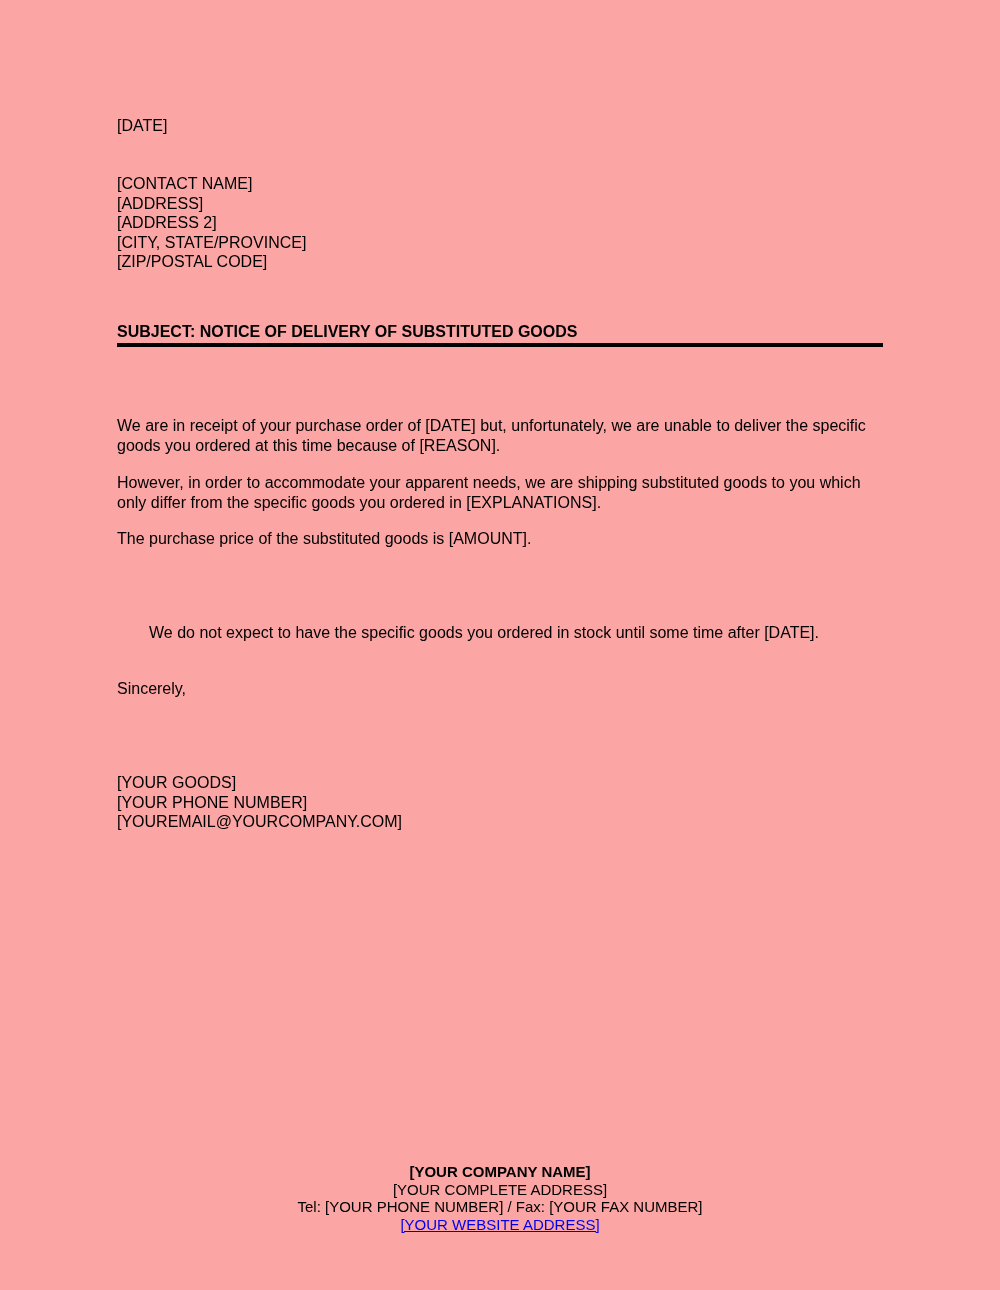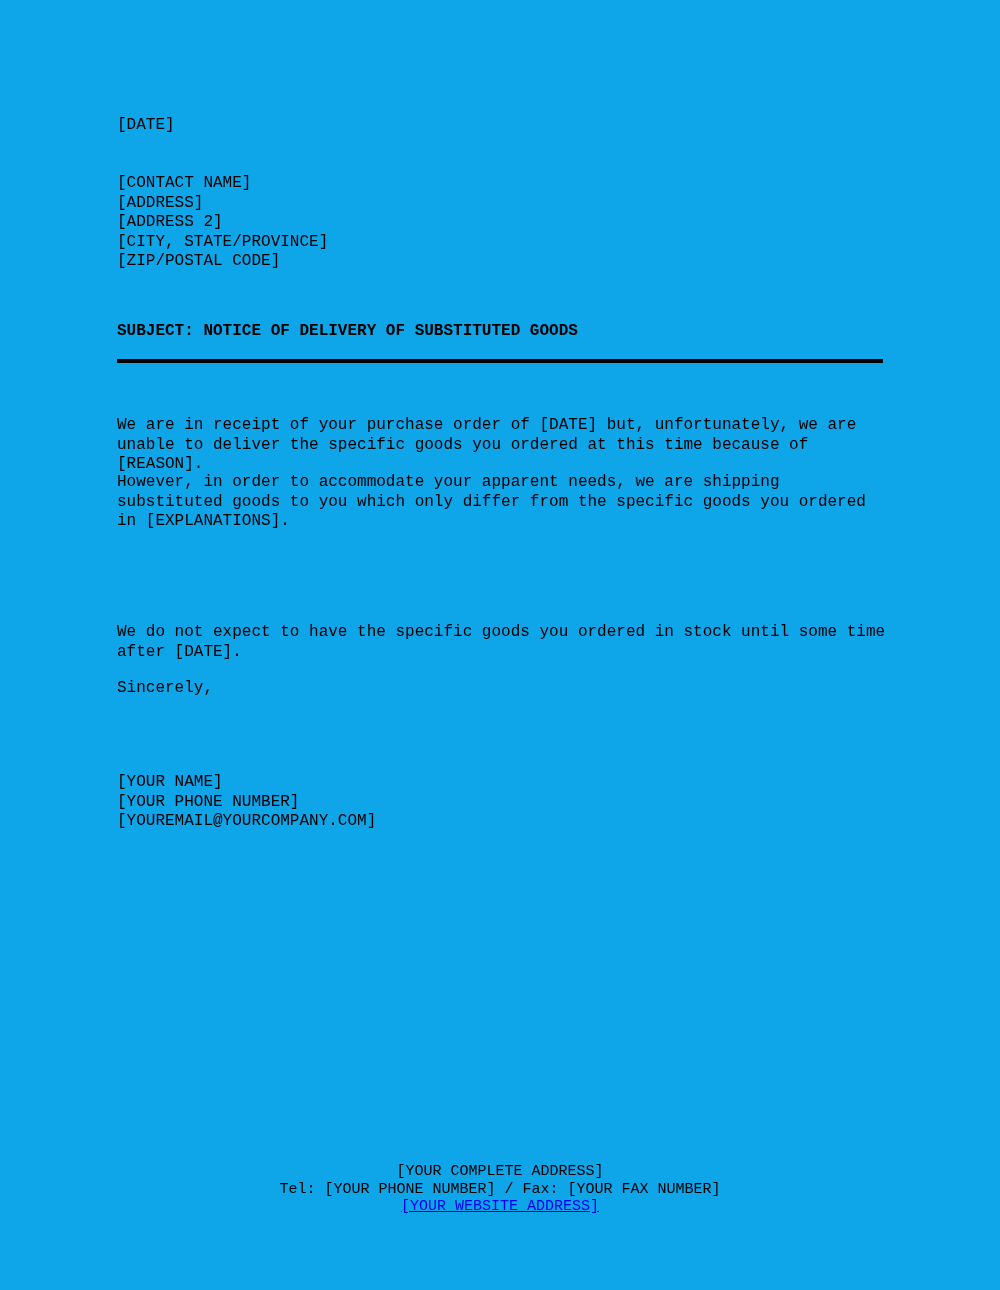--- a/index.html
+++ b/index.html
@@ -1,47 +1,47 @@
 <!DOCTYPE html>
 <html><head>
 <meta charset="utf-8">
 <style>
   * { margin: 0; padding: 0; box-sizing: border-box; }
   html, body { background: #ffffff; }
   .page {
     position: relative;
     width: 1000px;
     height: 1290px;
-    background: #0ea5e9;
-    font-family: Liberation Mono, monospace;
+    background: #fca5a5;
+    font-family: Liberation Sans, sans-serif;
     font-size: 16px;
     line-height: 19.5px;
     color: #000000;
     overflow: hidden;
   }
   .block {
     position: absolute;
     left: 117px;
     width: 770px;
   }
   .date        { top: 116px; }
   .recipient   { top: 174px; }
   .subject     {
     top: 322px;
     font-weight: bold;
-    padding-bottom: 17px;
+    padding-bottom: 1px;
     border-bottom: 4px solid #000000;
     width: 766px;
   }
   .salutation  { top: 380px; }
   .p1          { top: 416px; }
   .p2          { top: 473px; }
   .p3          { top: 529px; }
   .p4          { top: 567px; }
-  .p5          { top: 623px; }
+  .p5          { top: 623px; margin-left: 32px; }
   .closing     { top: 679px; }
   .signature   { top: 773px; }
   .footer {
     position: absolute;
     left: 0;
     right: 0;
     top: 1163px;
     text-align: center;
     font-size: 15px;
     line-height: 17.6px;
@@ -68,33 +68,35 @@
     <div>[ZIP/POSTAL CODE]</div>
   </div>
 
   <div class="block subject">SUBJECT: NOTICE OF DELIVERY OF SUBSTITUTED GOODS</div>
 
 
   <div class="block p1">We are in receipt of your purchase order of [DATE] but, unfortunately, we are unable to deliver the specific goods you ordered at this time because of [REASON].</div>
 
   <div class="block p2">However, in order to accommodate your apparent needs, we are shipping substituted goods to you which only differ from the specific goods you ordered in [EXPLANATIONS].</div>
 
+  <div class="block p3">The purchase price of the substituted goods is [AMOUNT].</div>
 
 
   <div class="block p5">We do not expect to have the specific goods you ordered in stock until some time after [DATE].</div>
 
   <div class="block closing">Sincerely,</div>
 
   <div class="block signature">
-    <div>[YOUR NAME]</div>
+    <div>[YOUR GOODS]</div>
     <div>[YOUR PHONE NUMBER]</div>
     <div>[YOUREMAIL@YOURCOMPANY.COM]</div>
   </div>
 
   <div class="footer">
+    <div class="company">[YOUR COMPANY NAME]</div>
     <div>[YOUR COMPLETE ADDRESS]</div>
     <div>Tel: [YOUR PHONE NUMBER] / Fax: [YOUR FAX NUMBER]</div>
     <div>
       <a class="website-link">[YOUR WEBSITE ADDRESS]</a>
     </div>
   </div>
 
 </div>
 
 </body></html>

